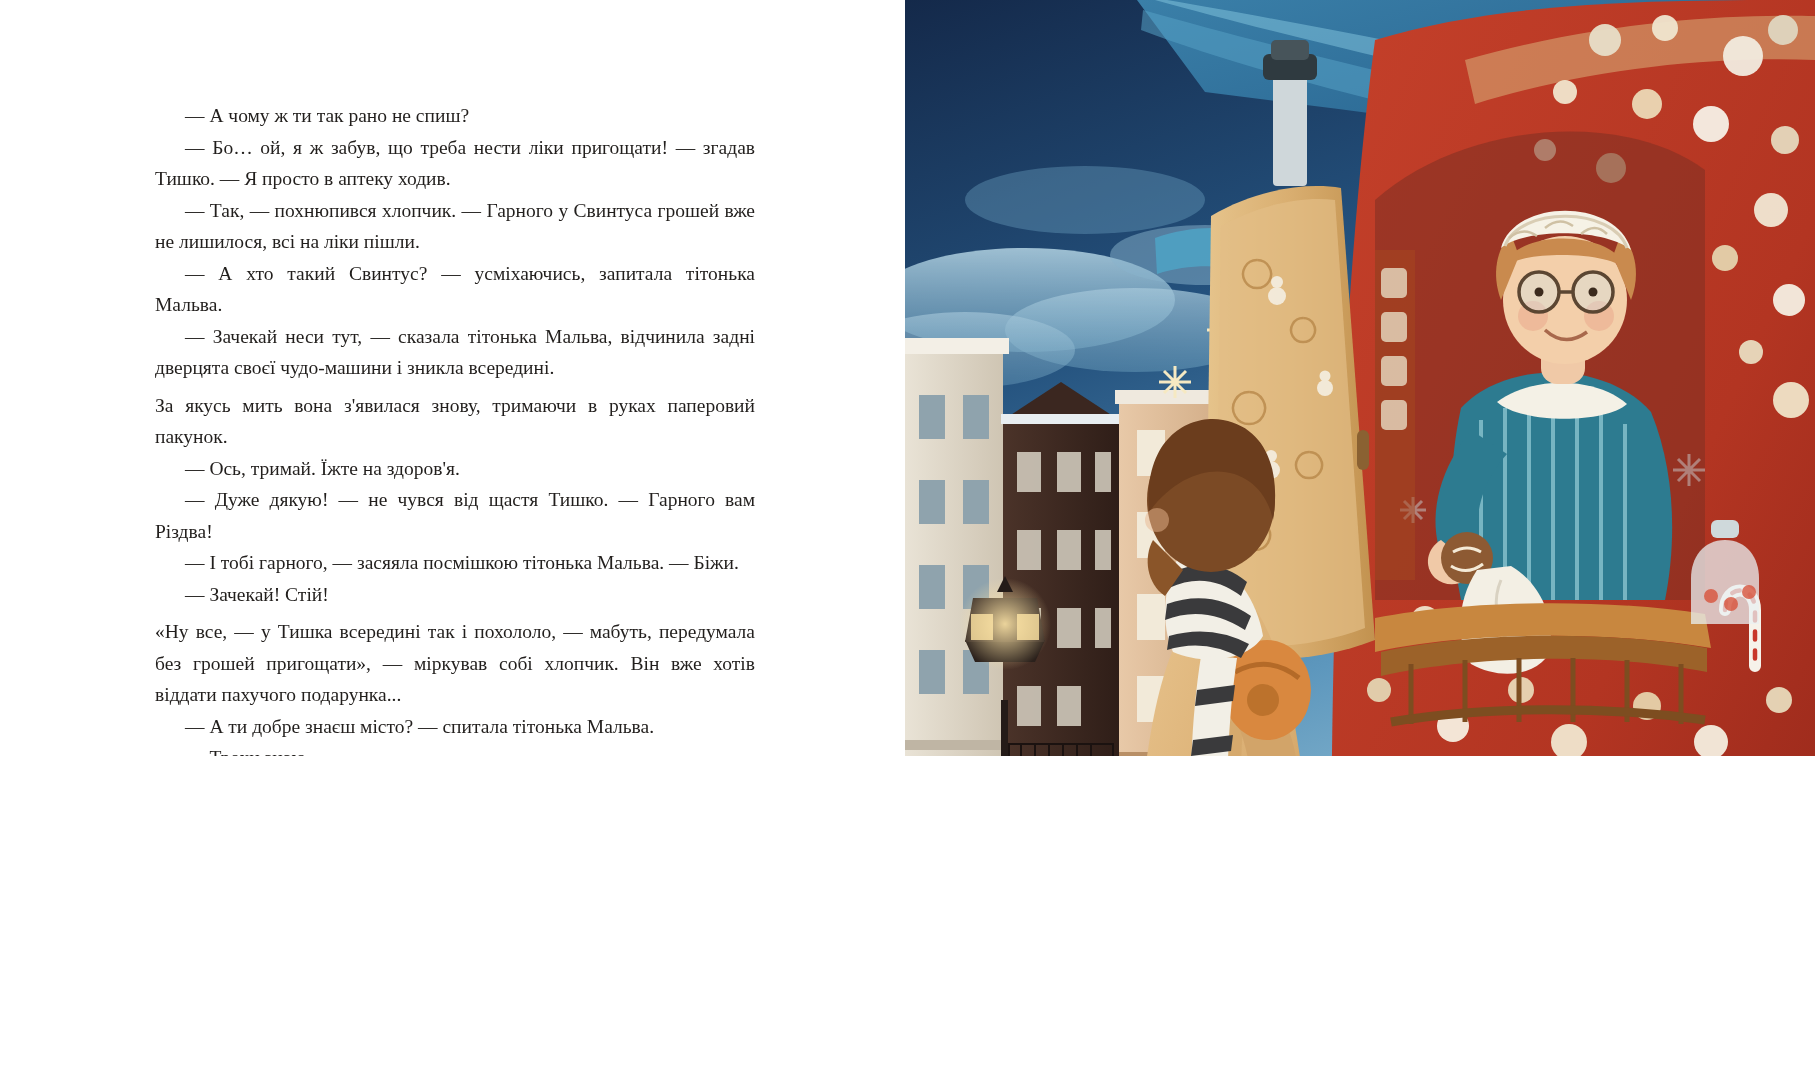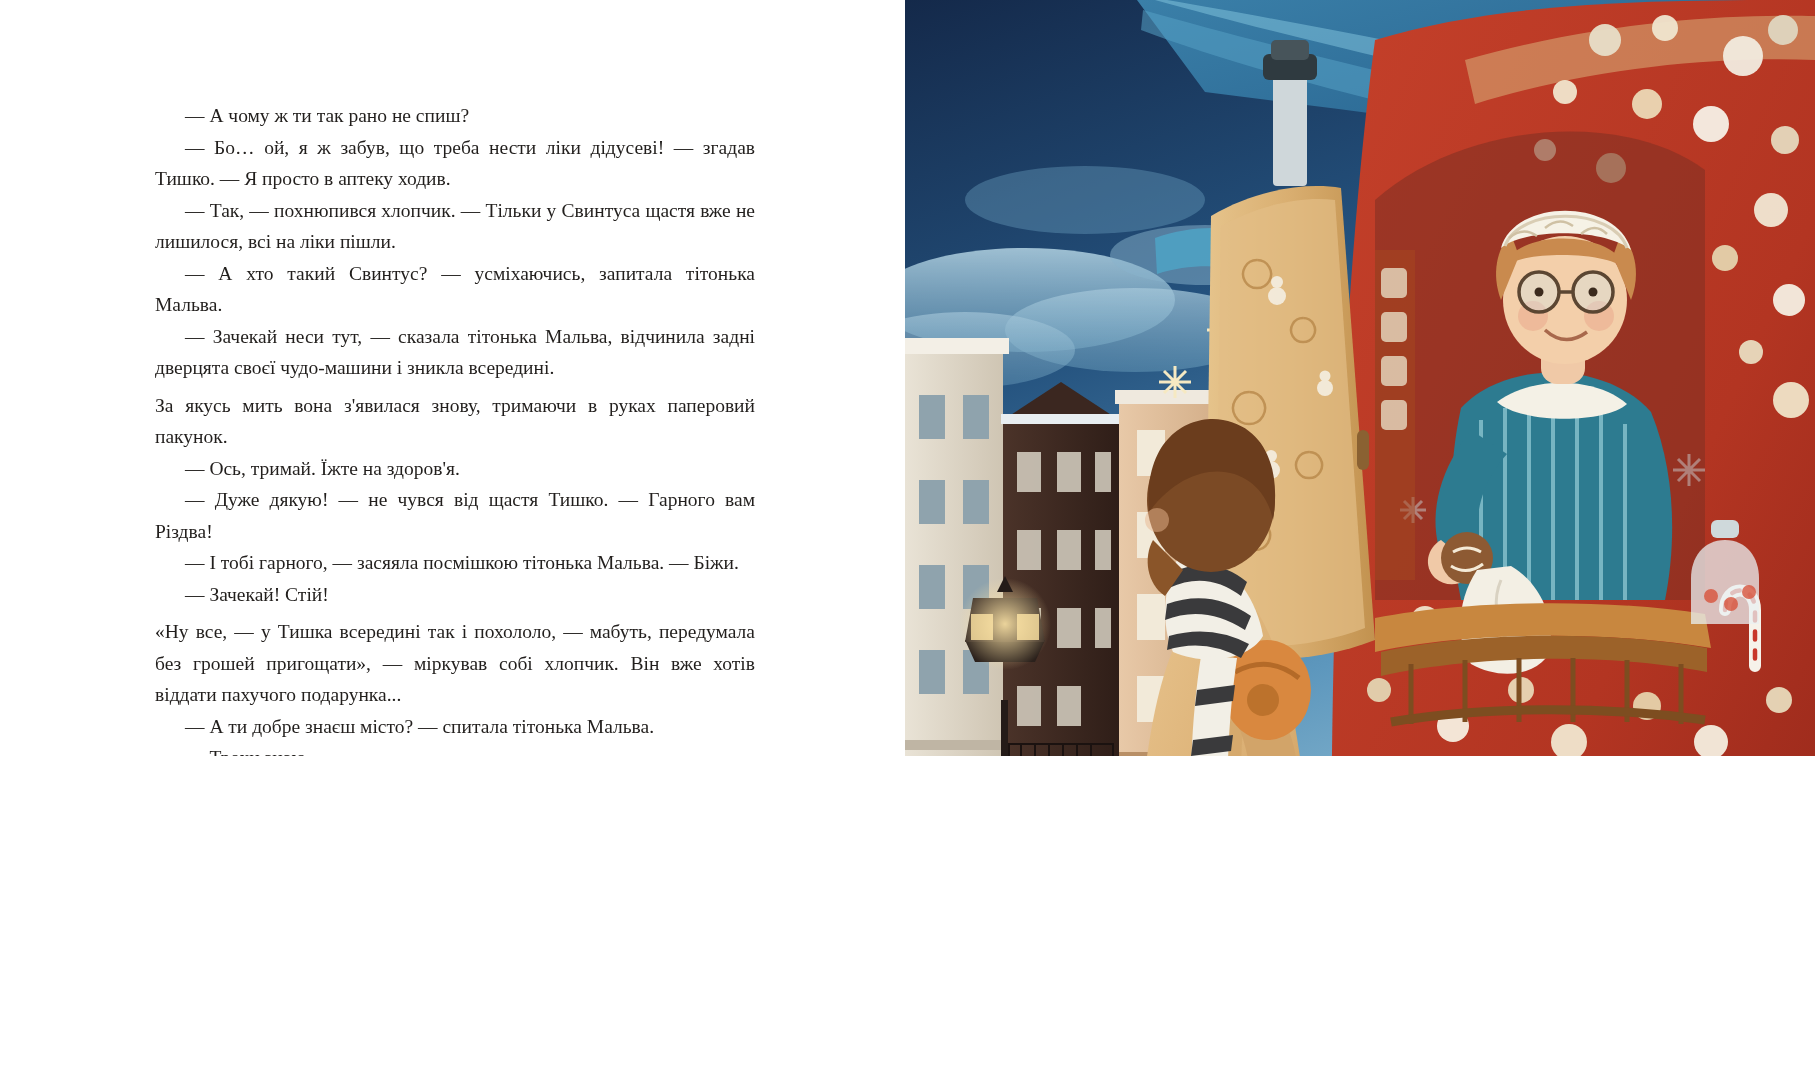--- a/index.html
+++ b/index.html
@@ -68,22 +68,22 @@
   .illus-svg { display: block; width: 910px; height: 1066px; }
 </style>
 </head>
 <body>
 
 <div class="page">
 
   <div class="text-page">
     <div class="text-column">
       <p class="para">— А чому ж ти так рано не спиш?</p>
-      <p class="para">— Бо… ой, я ж забув, що треба нести ліки дідусеві! — згадав Тишко. — Я просто в аптеку ходив.</p>
-      <p class="para">— Так, — похнюпився хлопчик. — Тільки у Свинтуса щастя вже не лишилося, всі на ліки пішли.</p>
+      <p class="para">— Бо… ой, я ж забув, що треба нести ліки пригощати! — згадав Тишко. — Я просто в аптеку ходив.</p>
+      <p class="para">— Так, — похнюпився хлопчик. — Гарного у Свинтуса грошей вже не лишилося, всі на ліки пішли.</p>
       <p class="para">— А хто такий Свинтус? — усміхаючись, запитала тітонька Мальва.</p>
       <p class="para">— Зачекай неси тут, — сказала тітонька Мальва, відчинила задні дверцята своєї чудо-машини і зникла всередині.</p>
       <p class="para no-indent">За якусь мить вона з'явилася знову, тримаючи в руках паперовий пакунок.</p>
       <p class="para">— Ось, тримай. Їжте на здоров'я.</p>
       <p class="para">— Дуже дякую! — не чувся від щастя Тишко. — Гарного вам Різдва!</p>
       <p class="para">— І тобі гарного, — засяяла посмішкою тітонька Мальва. — Біжи.</p>
       <p class="para">— Зачекай! Стій!</p>
       <p class="para no-indent">«Ну все, — у Тишка всередині так і похололо, — мабуть, передумала без грошей пригощати», — міркував собі хлопчик. Він вже хотів віддати пахучого подарунка...</p>
       <p class="para">— А ти добре знаєш місто? — спитала тітонька Мальва.</p>
       <p class="para">— Трохи знаю.</p>

